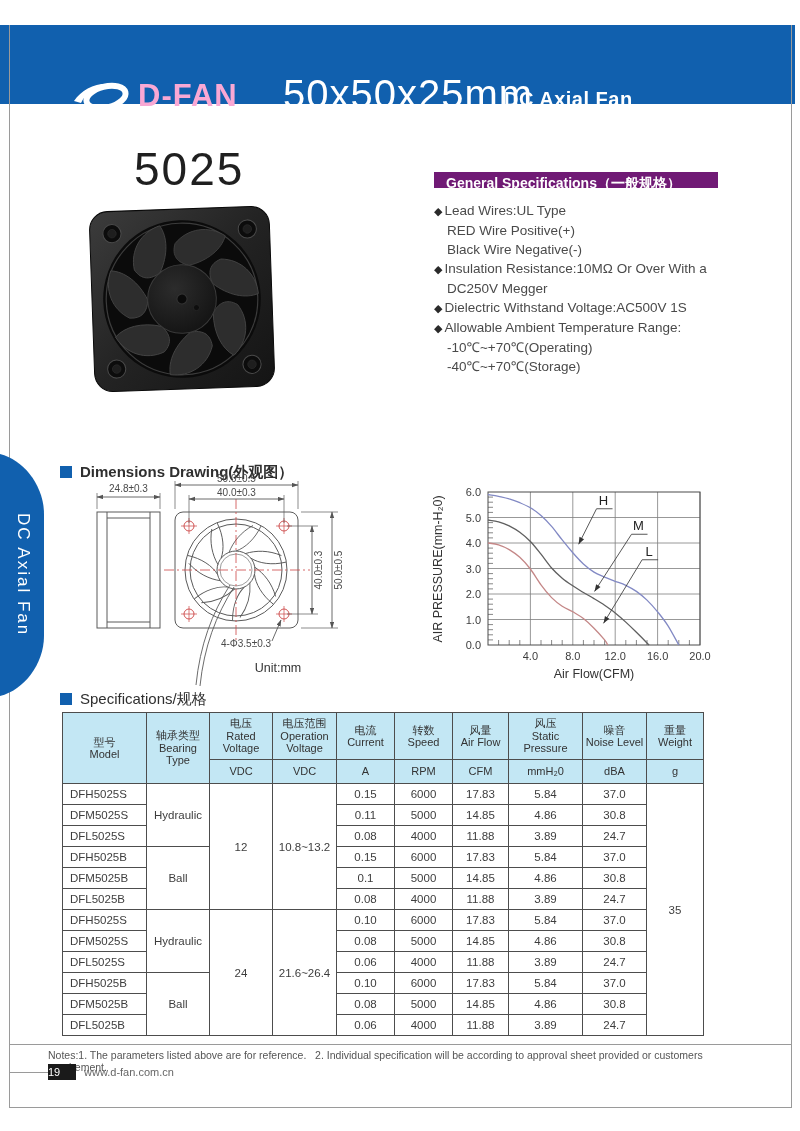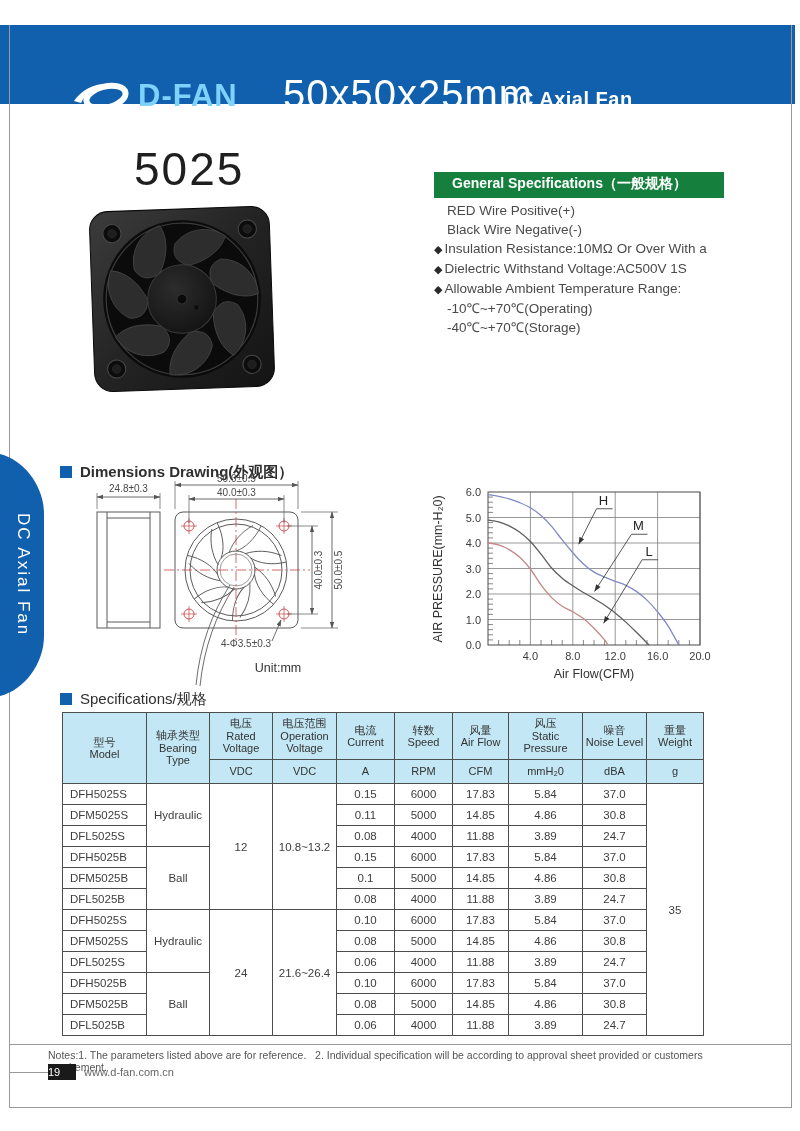--- a/index.html
+++ b/index.html
@@ -2,40 +2,40 @@
 <html><head>
 <meta charset="utf-8">
 <style>
   html,body{margin:0;padding:0;background:#e8e8e8;}
   #page{position:relative;width:800px;height:1131px;background:#ffffff;
         font-family:"Liberation Sans",sans-serif;overflow:hidden;margin:0 auto;}
   .abs{position:absolute;}
 
   
   #header-band{left:0;top:25px;width:795px;height:79px;background:#1160ae;}
-  #brand-text{left:138px;top:53px;font-size:31px;font-weight:bold;color:#7dd3fc;letter-spacing:1px;}
+  #brand-text{left:138px;top:53px;font-size:31px;font-weight:bold;color:#f9a8d4;letter-spacing:1px;}
   #dfan-logo{left:72px;top:52px;width:64px;height:40px;}
   #size-title{left:283px;top:47px;font-size:40px;color:#fff;letter-spacing:1px;}
   #subtitle{left:504px;top:63px;font-size:20px;font-weight:bold;color:#fff;letter-spacing:0.5px;}
 
   
   .frameline{background:#9a9a9a;}
 
   
   #side-tab{left:0;top:452px;width:46px;height:246px;}
   #side-tab-label{left:8px;top:452px;width:30px;height:246px;color:#fff;font-size:17px;
       writing-mode:vertical-rl;text-orientation:mixed;display:flex;align-items:center;justify-content:center;letter-spacing:2px;}
 
   
   #model-number{left:134px;top:142px;font-size:46px;color:#1f1f1f;letter-spacing:2px;}
   #product-photo{left:86px;top:203px;width:192px;height:192px;transform:rotate(-2deg);}
 
   
-  #general-specs-bar{left:434px;top:172px;width:272px;height:26px;background:#15803d;color:#fff;
-      font-size:14px;font-weight:bold;line-height:22px;padding-left:18px;}
+  #general-specs-bar{left:434px;top:172px;width:272px;height:16px;background:#701a75;color:#fff;
+      font-size:14px;font-weight:bold;line-height:22px;padding-left:12px;}
   #general-specs-list{left:434px;top:201px;width:350px;font-size:13.5px;color:#4a4a4a;}
   .spec-line{line-height:19px;white-space:nowrap;}
   .spec-line.indent{padding-left:13px;}
   .spec-bullet{font-size:11px;color:#2a2a2a;margin-right:2px;}
 
   
   .section-title{font-size:15px;color:#2f2f2f;font-weight:500;}
   .blue-square{display:inline-block;width:12px;height:12px;background:#1160ae;margin-right:8px;vertical-align:-1px;}
   #section-dimensions{left:60px;top:463px;font-weight:bold;}
   #section-curves{left:432px;top:439px;}
@@ -132,23 +132,25 @@
         <circle cx="162" cy="28" r="4.2"></circle>
         <circle cx="28" cy="162" r="4.2"></circle>
         <circle cx="162" cy="162" r="4.2"></circle>
     </g>
   </svg>
 
   <div class="abs" id="general-specs-bar">
     <span>General Specifications（一般规格）</span>
   </div>
   <div class="abs" id="general-specs-list">
+      <div class="spec-line"><span class="spec-bullet">◆</span><span>Lead Wires:UL Type</span></div>
       <div class="spec-line indent"><span>RED Wire Positive(+)</span></div>
       <div class="spec-line indent"><span>Black Wire Negative(-)</span></div>
       <div class="spec-line"><span class="spec-bullet">◆</span><span>Insulation Resistance:10MΩ Or Over With a</span></div>
+      <div class="spec-line indent"><span>DC250V Megger</span></div>
       <div class="spec-line"><span class="spec-bullet">◆</span><span>Dielectric Withstand Voltage:AC500V 1S</span></div>
       <div class="spec-line"><span class="spec-bullet">◆</span><span>Allowable Ambient Temperature Range:</span></div>
       <div class="spec-line indent"><span>-10℃~+70℃(Operating)</span></div>
       <div class="spec-line indent"><span>-40℃~+70℃(Storage)</span></div>
     </div>
 
   <div class="abs section-title" id="section-dimensions">
     <span class="blue-square"></span><span>Dimensions Drawing(外观图）</span>
   </div>
 

